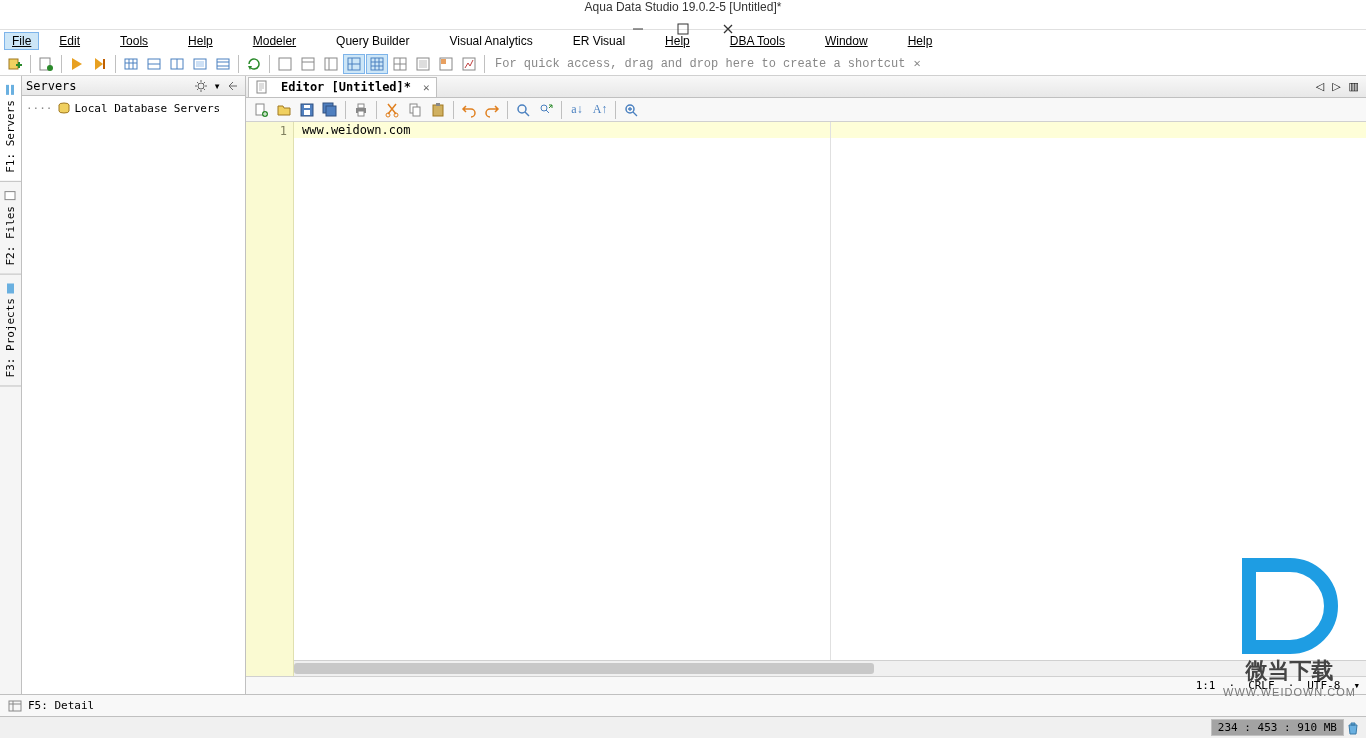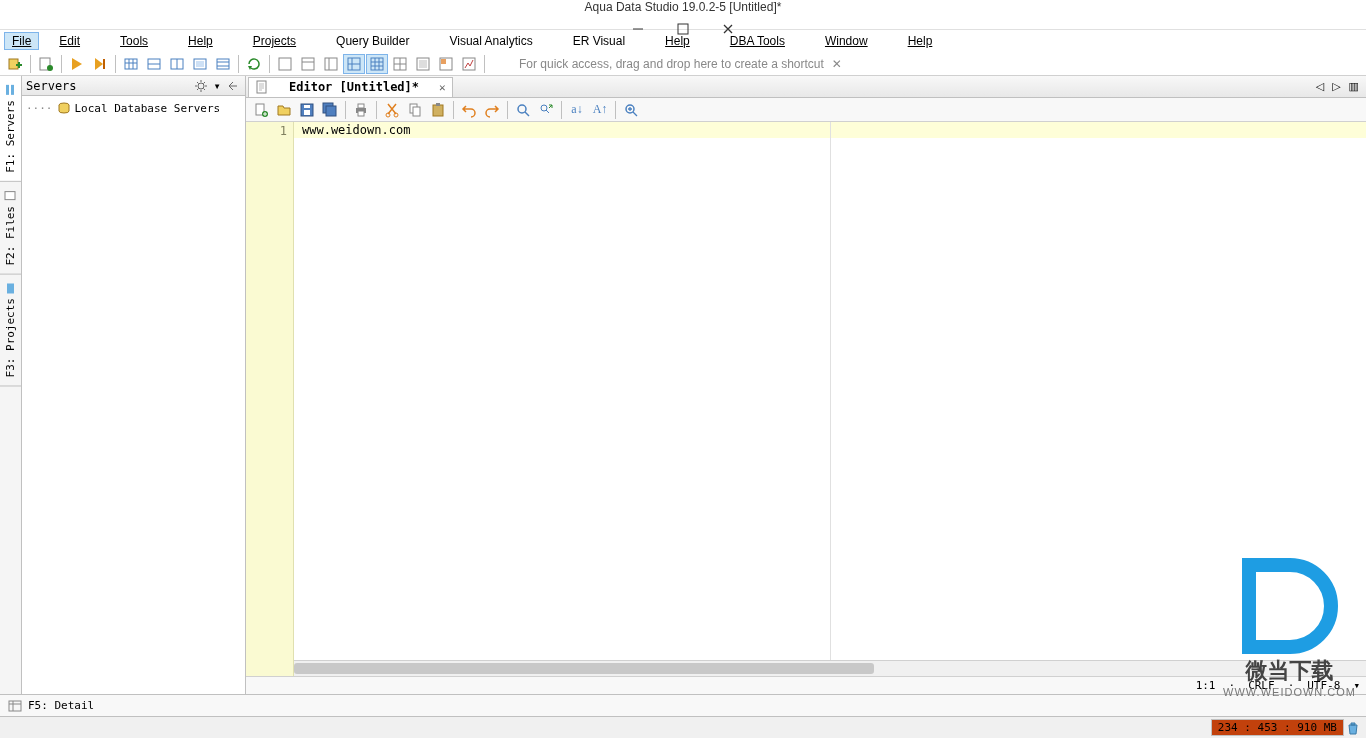--- a/index.html
+++ b/index.html
@@ -16,21 +16,21 @@
 .menubar { height: 22px; display: flex; align-items: center; padding: 0 4px; }
 .menubar .menu-item { padding: 2px 20px; cursor: pointer; text-decoration: underline; text-decoration-color: transparent; }
 .menubar .menu-item.active { border: 1px solid #7eb4ea; background: #cde6f7; padding: 1px 7px; }
 .menubar .menu-item .ul { text-decoration: underline; }
 
 
 .main-toolbar { height: 24px; display: flex; align-items: center; padding: 2px 4px; border-bottom: 1px solid #d0d0d0; gap: 1px; }
 .tb-btn { width: 22px; height: 20px; display: flex; align-items: center; justify-content: center; cursor: pointer; border: 1px solid transparent; }
 .tb-btn.toggle-on { border: 1px solid #7eb4ea; background: #cde6f7; }
 .tb-sep { width: 1px; height: 18px; background: #c0c0c0; margin: 0 3px; }
-.tb-placeholder { flex: 1; font-family: Liberation Sans, sans-serif; font-size: 12px; color: #888; padding-left: 6px; display: flex; align-items: center; margin-left: 24px; }
+.tb-placeholder { flex: 1; font-family: Liberation Mono, monospace; font-size: 12px; color: #888; padding-left: 6px; display: flex; align-items: center; }
 .tb-placeholder .close-x { color: #888; margin-left: 8px; cursor: pointer; }
 
 
 .ico { width: 16px; height: 16px; display: inline-block; }
 
 
 .body-area { display: flex; height: calc(738px - 30px - 22px - 24px - 22px - 22px); }
 
 
 .left-strip { width: 22px; background: #f5f5f5; border-right: 1px solid #c0c0c0; display: flex; flex-direction: column; }
@@ -44,21 +44,21 @@
 .panel-header .title { flex: 1; }
 .panel-header .hbtn { width: 16px; height: 16px; cursor: pointer; display: flex; align-items: center; justify-content: center; }
 .tree { padding: 4px; font-family: "Consolas", monospace; font-size: 11px; }
 .tree-node { display: flex; align-items: center; gap: 4px; padding: 1px 0; }
 .tree-dots { color: #888; }
 .tree-icon { width: 14px; height: 14px; }
 
 
 .editor-area { flex: 1; display: flex; flex-direction: column; background: #fff; }
 .editor-tabs { height: 22px; background: linear-gradient(#f8f8f8, #e8e8e8); border-bottom: 1px solid #c0c0c0; display: flex; align-items: center; }
-.editor-tab { height: 20px; background: #fff; border: 1px solid #c0c0c0; border-bottom: none; padding: 0 6px; display: flex; align-items: center; gap: 20px; font-family: "Consolas", monospace; font-size: 12px; margin-left: 2px; }
+.editor-tab { height: 20px; background: #fff; border: 1px solid #c0c0c0; border-bottom: none; padding: 0 6px; display: flex; align-items: center; gap: 12px; font-family: "Consolas", monospace; font-size: 12px; margin-left: 2px; }
 .editor-tab .tab-close { cursor: pointer; font-size: 11px; color: #666; }
 .editor-tabs .nav { margin-left: auto; display: flex; align-items: center; gap: 2px; padding-right: 4px; }
 .editor-tabs .nav span { cursor: pointer; padding: 0 3px; font-size: 11px; }
 
 
 .editor-toolbar { height: 24px; display: flex; align-items: center; padding: 2px 4px; border-bottom: 1px solid #d0d0d0; gap: 1px; background: #f8f8f8; }
 
 
 .code-surface { flex: 1; display: flex; background: #fff; position: relative; }
 .gutter { width: 48px; background: #fafad2; border-right: 1px solid #e0e0b0; text-align: right; padding: 2px 6px 0 0; font-family: "Consolas", monospace; font-size: 12px; color: #808060; }
@@ -67,21 +67,21 @@
 .code-mid-rule { position: absolute; top: 0; bottom: 0; left: 50%; width: 1px; background: #e0e0e0; }
 .code-hscroll { position: absolute; bottom: 0; left: 0; right: 0; height: 16px; background: #f0f0f0; border-top: 1px solid #d0d0d0; }
 .code-hscroll .thumb { position: absolute; left: 0; width: 580px; top: 2px; bottom: 2px; background: #c8c8c8; border-radius: 3px; }
 .editor-status { height: 18px; border-top: 1px solid #d0d0d0; background: #f8f8f8; display: flex; align-items: center; justify-content: flex-end; font-family: "Consolas", monospace; font-size: 11px; padding: 0 6px; gap: 13px; }
 
 
 .detail-bar { height: 22px; border-top: 1px solid #c0c0c0; background: #f8f8f8; display: flex; align-items: center; padding: 10px 8px; font-family: "Consolas", monospace; font-size: 11px; gap: 6px; }
 
 
 .status-bar { height: 22px; border-top: 1px solid #c0c0c0; background: #f0f0f0; display: flex; align-items: center; justify-content: flex-end; padding: 0 4px; font-family: "Consolas", monospace; font-size: 11px; }
-.status-seg { border: 1px solid #c0c0c0; background: #c2410c; padding: 1px 6px; margin-left: 2px; }
+.status-seg { border: 1px solid #c0c0c0; background: #a3a3a3; padding: 1px 6px; margin-left: 2px; }
 .status-trash { width: 18px; display: flex; align-items: center; justify-content: center; }
 
 
 .watermark { position: absolute; right: 10px; bottom: 40px; text-align: center; pointer-events: none; }
 .watermark .big-d { width: 96px; height: 96px; border: 14px solid #1e9de3; border-radius: 0 48px 48px 0; border-left: 14px solid #1e9de3; margin: 0 auto; }
 .watermark .cn { font-weight: bold; font-size: 22px; color: #444; margin-top: 2px; }
 .watermark .url { font-size: 11px; color: #777; letter-spacing: 1px; }
 </style>
 </head>
 <body>
@@ -106,21 +106,21 @@
         </svg>
     </div>
   </div>
 </div>
 
 <div class="menubar">
   <span class="menu-item active"><span class="ul">File</span></span>
   <span class="menu-item"><span class="ul">Edit</span></span>
   <span class="menu-item"><span class="ul">Tools</span></span>
   <span class="menu-item"><span class="ul">Help</span></span>
-  <span class="menu-item"><span class="ul">Projects</span></span>
+  <span class="menu-item"><span class="ul">Modeler</span></span>
   <span class="menu-item"><span>Query Builder</span></span>
   <span class="menu-item"><span>Visual Analytics</span></span>
   <span class="menu-item"><span>ER Visual</span></span>
   <span class="menu-item"><span class="ul">Help</span></span>
   <span class="menu-item"><span class="ul">DBA Tools</span></span>
   <span class="menu-item"><span class="ul">Window</span></span>
   <span class="menu-item"><span class="ul">Help</span></span>
 </div>
 
 <div class="main-toolbar">

